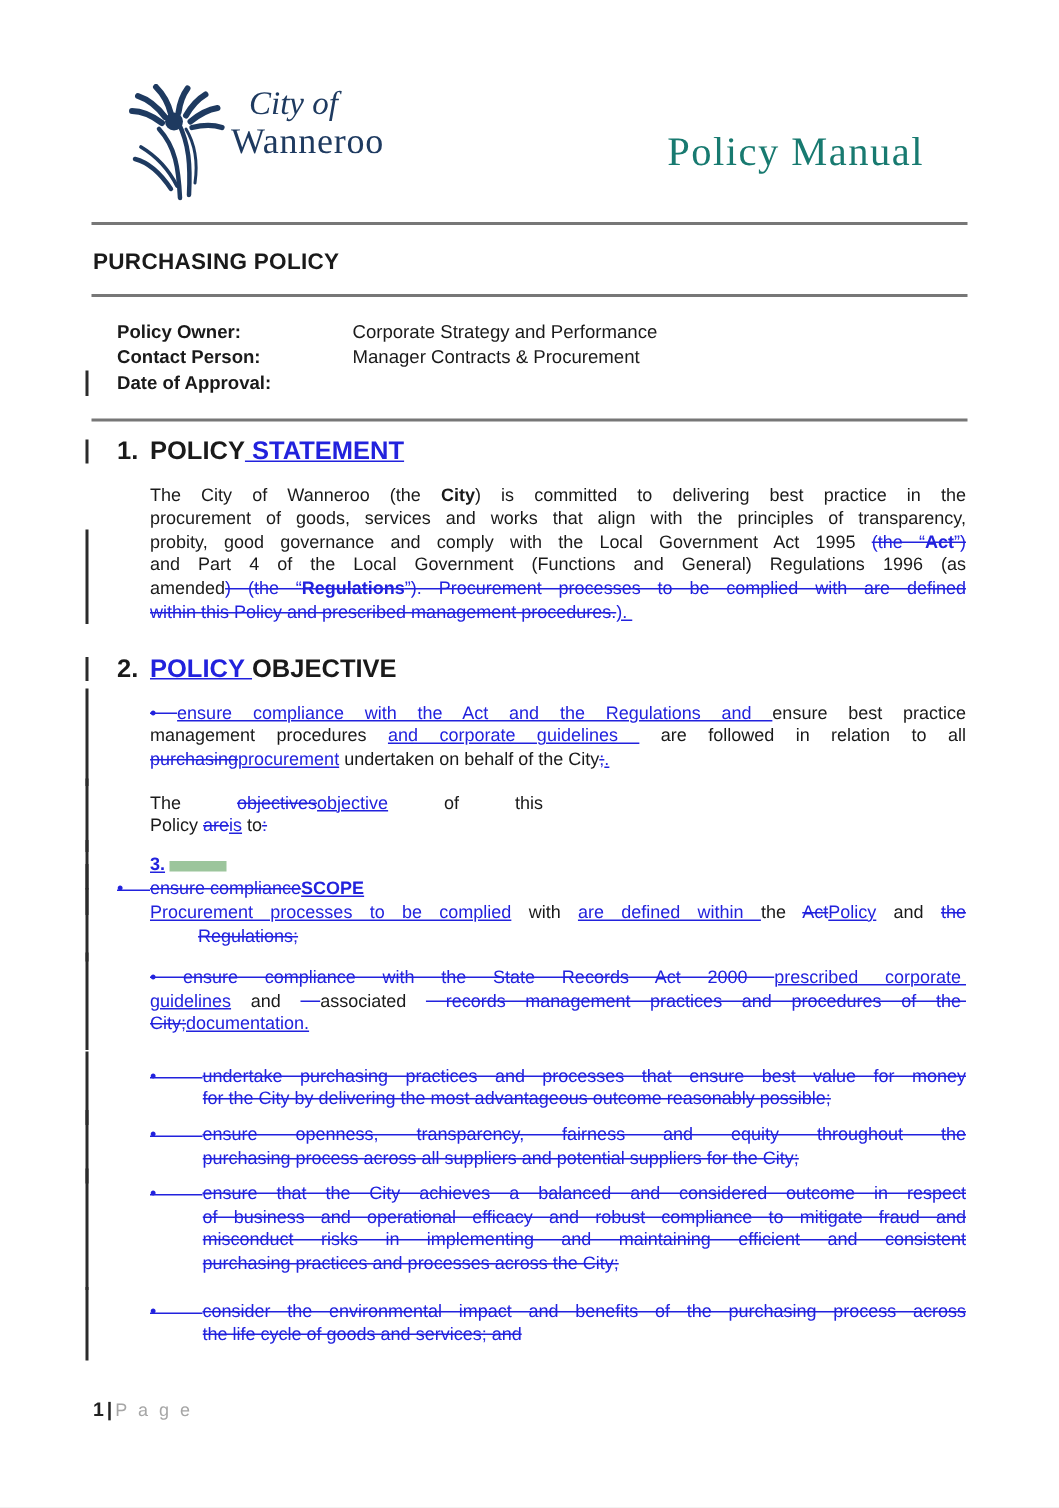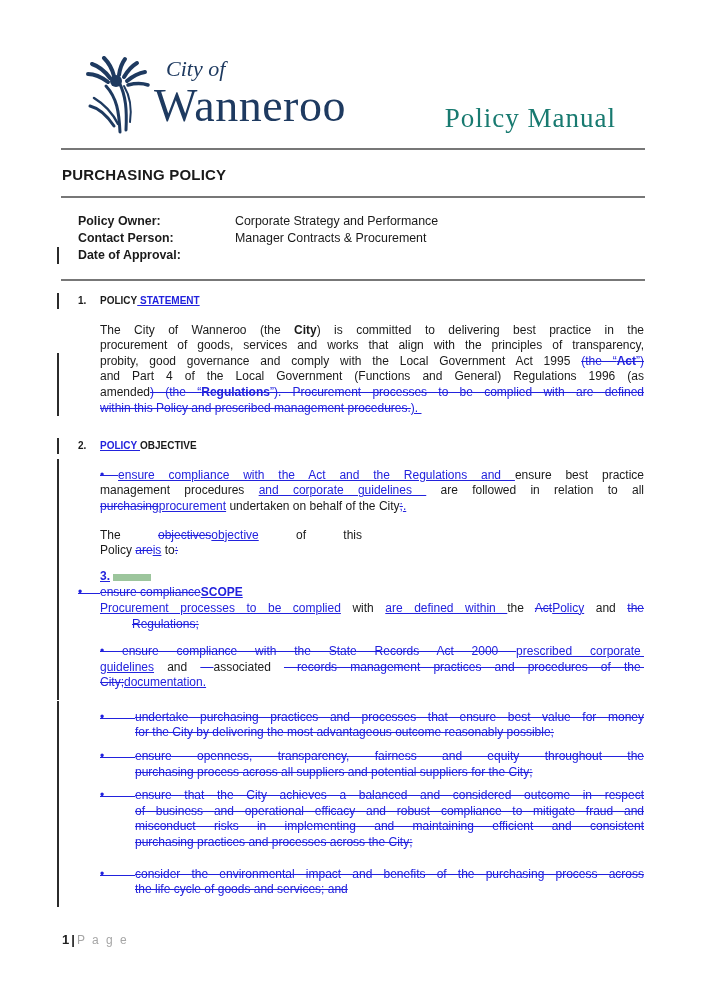--- a/index.html
+++ b/index.html
@@ -13,47 +13,47 @@
   *{margin:0;padding:0;box-sizing:border-box;}
   html,body{background:#fff;}
   body{font-family:"Liberation Sans","DejaVu Sans",sans-serif;color:var(--ink);}
   .page{
     position:relative;width:706px;height:1005px;background:#fff;
     outline:1px solid #c9c9c9;overflow:hidden;
     display:flex;flex-direction:column;
     padding-top:56px;
   }
   
-  .hdr{margin:0 62px;display:flex;align-items:flex-end;}
+  .hdr{margin:0 62px;display:flex;align-items:flex-start;}
   .logo{display:flex;align-items:flex-start;margin-left:24px;}
   .logo svg{display:block;}
   .logo-text{color:var(--navy);font-family:"Liberation Serif","DejaVu Serif",serif;margin-left:2px;margin-top:2px;line-height:1;}
   .logo-line1{font-style:italic;font-size:22px;padding-left:12px;}
-  .logo-line2{font-size:46px;letter-spacing:.5px;margin-top:3px;}
+  .logo-line2{font-size:24px;letter-spacing:.5px;margin-top:3px;}
   .manual-title{
     margin-left:auto;margin-right:28px;margin-top:30px;
     color:var(--teal);font-family:"Liberation Serif","DejaVu Serif",serif;
     font-size:27px;letter-spacing:1px;
   }
   .rule{height:0;border-top:2px solid var(--rule);margin:0 61px;}
   .rule.r1{margin-top:14px;}
   .doc-title{margin:16px 62px 0;font-size:15px;font-weight:700;letter-spacing:.2px;}
   .rule.r2{margin-top:13px;}
   .rule.r3{margin-top:15px;}
   
   .meta{margin:15px 62px 0;position:relative;font-size:12.4px;line-height:17px;}
   .m-row{position:relative;margin-left:16px;display:flex;}
   .m-label{font-weight:700;width:157px;flex:0 0 157px;}
   
   .content{margin:12px 62px 0;position:relative;font-size:12px;line-height:15.6px;}
   .block{position:relative;}
   .line{overflow:hidden;}
   .line.j{text-align:justify;text-align-last:justify;}
   .h-num{display:inline-block;width:22px;font-weight:700;}
-  .heading{font-size:10px;font-weight:700;}
+  .heading{font-size:17px;font-weight:700;}
   .sg-b{font-weight:700;}
   .sg-it{font-style:italic;}
   .sg-del{color:var(--blue);text-decoration:line-through;text-decoration-thickness:1.2px;}
   .sg-ins{color:var(--blue);text-decoration:underline;text-decoration-thickness:1.2px;}
   .sg-dbul{
     display:inline-block;color:var(--blue);
     background:linear-gradient(var(--blue),var(--blue)) no-repeat 0 55%/100% 1.2px;
   }
   .sg-hl{display:inline-block;width:38px;height:7px;background:var(--green);margin-left:3px;transform:translateY(1px);}
   .sg-sp{display:inline-block;}

